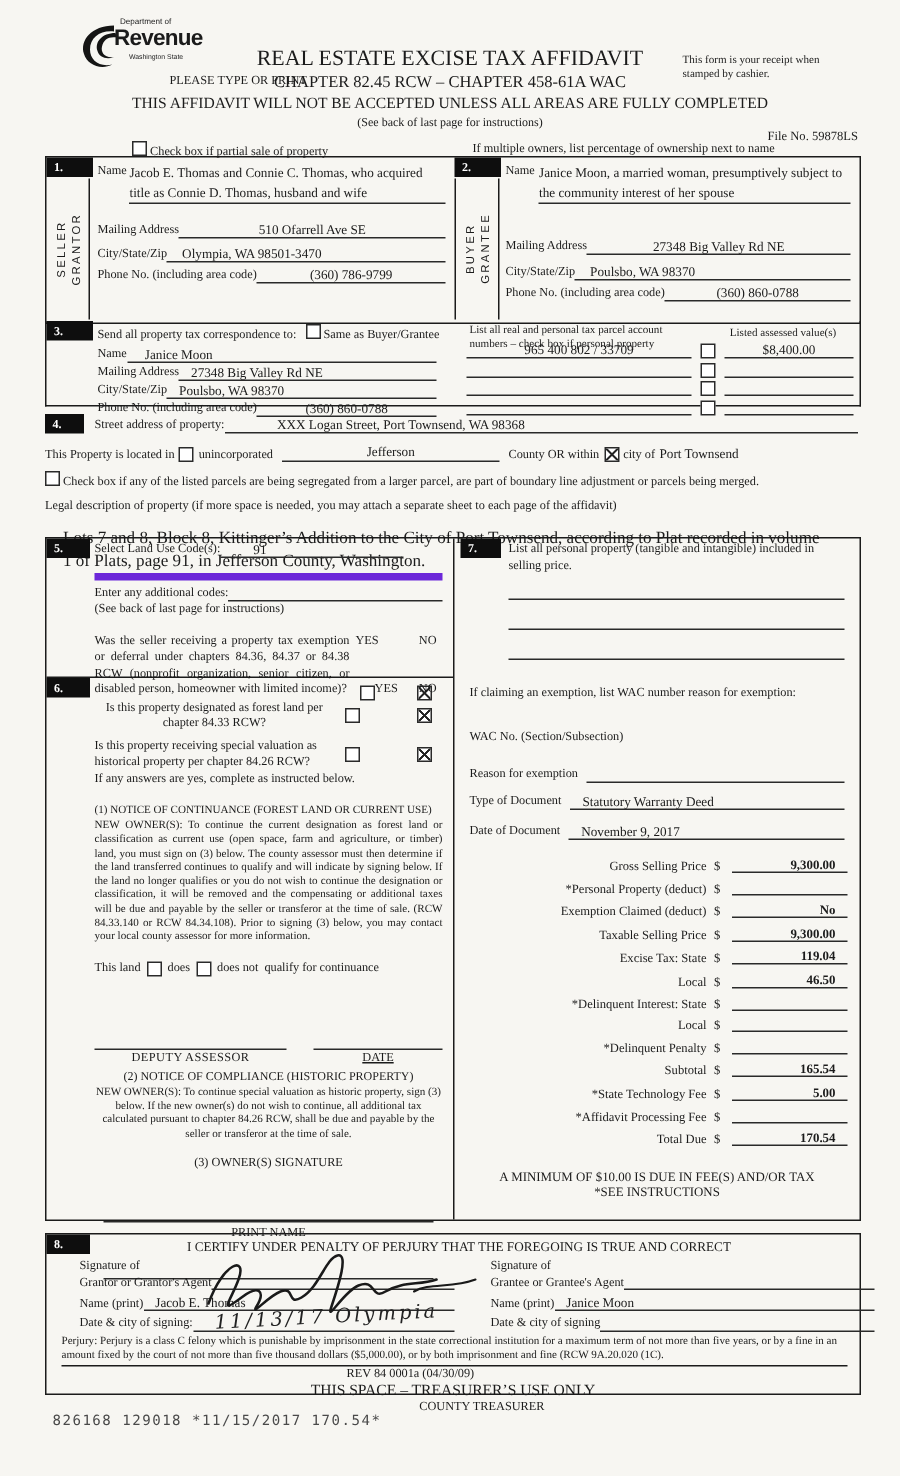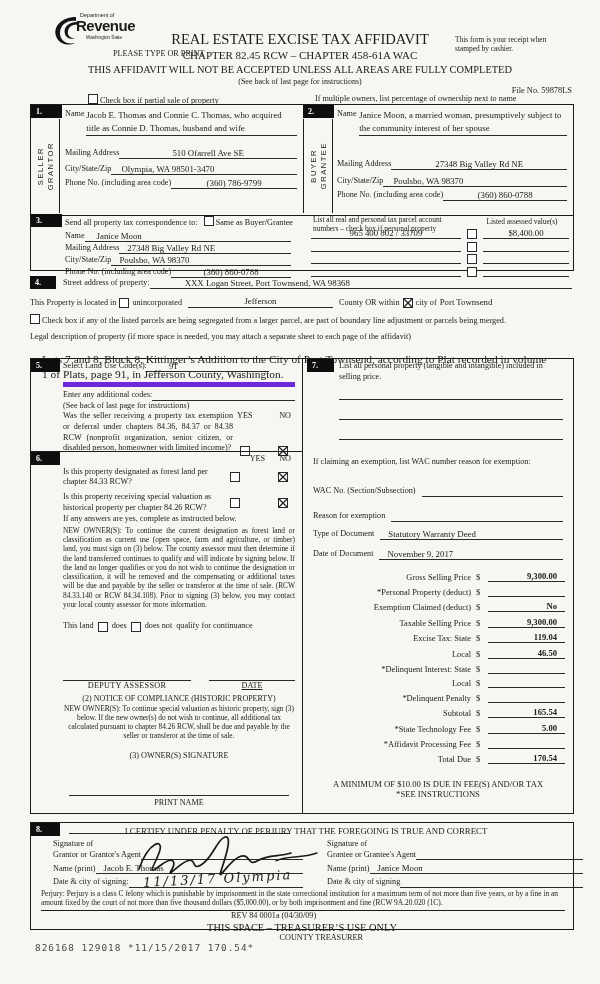--- a/index.html
+++ b/index.html
@@ -190,21 +190,21 @@
       <div class="abs" style="left:32px;top:2px;width:232px;">
         <div style="display:flex;align-items:flex-end;">
           <span class="s8">Select Land Use Code(s):</span>
           <span class="b s9 fld" style="width:100px;padding-left:22px;">91</span>
         </div>
         <div style="display:flex;align-items:flex-end;margin-top:10px;border-top:5px solid #6d28d9;padding-top:3px;">
           <span class="s8">Enter any additional codes:</span>
           <span class="fld" style="flex:1;min-height:9px;"></span>
         </div>
         <div class="s8">(See back of last page for instructions)</div>
-        <div style="display:flex;">
+        <div style="display:flex;margin-top:11px;">
           <span class="s8 just" style="width:170px;">Was the seller receiving a property tax exemption or deferral under chapters 84.36, 84.37 or 84.38 RCW (nonprofit organization, senior citizen, or disabled person, homeowner with limited income)?</span>
           <span style="width:62px;">
             <span style="display:flex;justify-content:space-between;padding:0 4px;">
               <span class="s8 b">YES</span>
               <span class="s8 b">NO</span>
             </span>
             <span style="display:flex;justify-content:space-between;padding:0 7px;margin-top:24px;">
               <span class="cb"></span>
               <span class="cb x"></span>
             </span>
@@ -214,35 +214,36 @@
 
       <div class="abs" style="left:0;top:92px;width:271px;border-top:1px solid #1b1b1b;"></div>
       <div class="abs numbox" style="left:0;top:93px;width:24px;">6.</div>
 
       <div class="abs" style="left:32px;top:95px;width:232px;">
         <div style="display:flex;justify-content:flex-end;gap:14px;padding-right:4px;">
           <span class="s8 b">YES</span>
           <span class="s8 b">NO</span>
         </div>
         <div style="display:flex;margin-top:2px;">
-          <span class="s8" style="width:170px;">Is this property designated as forest land per chapter 84.33 RCW?</span>
+          <span class="s8" style="width:170px;text-align:center;">Is this property designated as forest land per chapter 84.33 RCW?</span>
           <span style="width:62px;display:flex;justify-content:space-between;padding:0 7px;align-items:center;">
             <span class="cb"></span>
             <span class="cb x"></span>
           </span>
         </div>
         <div style="display:flex;margin-top:4px;">
           <span class="s8" style="width:170px;">Is this property receiving special valuation as historical property per chapter 84.26 RCW?</span>
           <span style="width:62px;display:flex;justify-content:space-between;padding:0 7px;align-items:center;">
             <span class="cb"></span>
             <span class="cb x"></span>
           </span>
         </div>
         <div class="s8" style="margin-top:1px;">If any answers are yes, complete as instructed below.</div>
 
+        <div class="s7 b" style="margin-top:10px;">(1) NOTICE OF CONTINUANCE (FOREST LAND OR CURRENT USE)</div>
         <div class="s7 just" style="margin-top:1px;">
           <span>NEW OWNER(S): To continue the current designation as forest land or classification as current use (open space, farm and agriculture, or timber) land, </span><span class="b">you must sign on (3) below.</span><span> The county assessor must then determine if the land transferred continues to qualify and will indicate by signing below. If the land no longer qualifies or you do not wish to continue the designation or classification, it will be removed and the compensating or additional taxes will be due and payable by the seller or transferor at the time of sale. (RCW 84.33.140 or RCW 84.34.108). Prior to signing (3) below, you may contact your local county assessor for more information.</span>
         </div>
 
         <div class="s8" style="margin-top:12px;display:flex;align-items:center;gap:4px;">
           <span>This land</span>
           <span class="cb"></span>
           <span>does</span>
           <span class="cb"></span>
           <span>does not</span>
@@ -271,21 +272,21 @@
 
     <div class="abs" style="left:272px;top:0;width:270px;height:454px;">
       <div class="abs numbox" style="left:4px;top:0;width:22px;">7.</div>
       <div class="abs s8" style="left:36px;top:2px;width:222px;">List all personal property (tangible and intangible) included in selling price.</div>
       <div class="abs fld" style="left:36px;top:40px;width:224px;"></div>
       <div class="abs fld" style="left:36px;top:60px;width:224px;"></div>
       <div class="abs fld" style="left:36px;top:80px;width:224px;"></div>
 
       <div class="abs s8" style="left:10px;top:98px;width:250px;">If claiming an exemption, list WAC number reason for exemption:</div>
 
-      <div class="abs" style="left:10px;top:127px;width:250px;display:flex;align-items:center;">
+      <div class="abs" style="left:10px;top:127px;width:250px;display:flex;align-items:flex-start;flex-direction:column;">
         <span class="s8">WAC No. (Section/Subsection)</span>
         <span class="fld" style="flex:1;margin-left:6px;min-height:10px;"></span>
       </div>
       <div class="abs" style="left:10px;top:152px;width:250px;display:flex;align-items:flex-end;">
         <span class="s8">Reason for exemption</span>
         <span class="fld" style="flex:1;margin-left:6px;min-height:10px;"></span>
       </div>
       <div class="abs" style="left:10px;top:170px;width:250px;display:flex;align-items:flex-end;">
         <span class="s8">Type of Document</span>
         <span class="b s9 fld" style="flex:1;margin-left:6px;padding-left:8px;">Statutory Warranty Deed</span>

